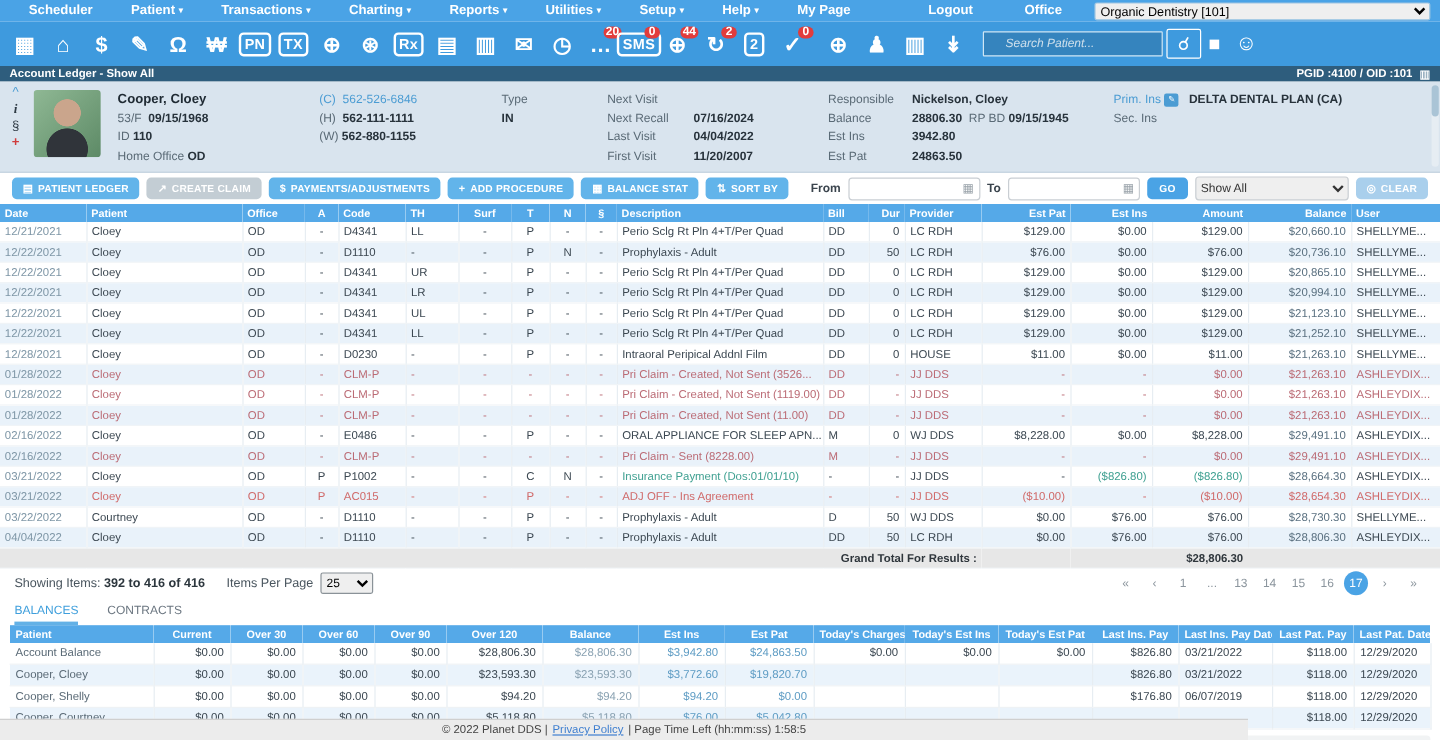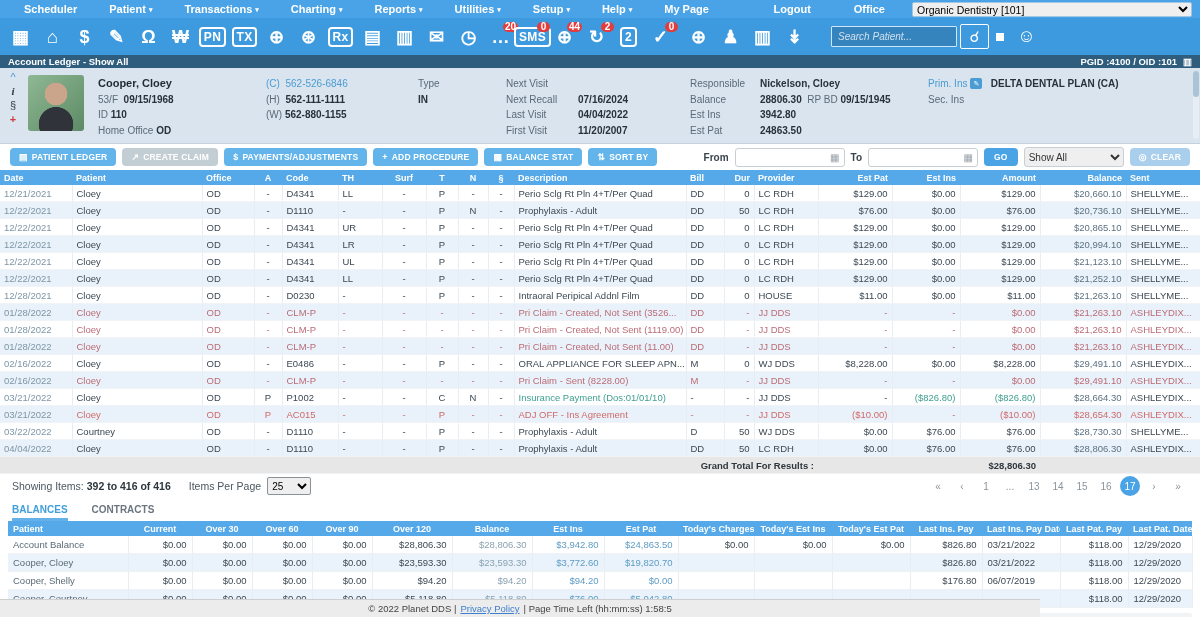--- a/index.html
+++ b/index.html
@@ -14,22 +14,22 @@
   .office-select{width:280px;height:15px;font-size:10.5px;border:1px solid #9fc6e2;border-radius:2px;
                  font-family:"Liberation Sans",sans-serif}
   
   .toolbar{height:37px;background:#3e9ade;display:flex;align-items:center;padding:0 5px;gap:1px}
   .tb-icon{position:relative;width:31px;height:29px;display:flex;align-items:center;justify-content:center;
            color:#fff;cursor:pointer}
   .glyph{font-size:18px;font-weight:bold;line-height:1}
   .glyph.boxed{font-size:12px;border:2px solid #fff;border-radius:4px;padding:2px 3px;letter-spacing:.3px}
   .badge{position:absolute;top:0;right:-2px;background:#e23c3c;color:#fff;border-radius:7px;
          font-size:10px;font-weight:bold;min-width:9px;height:10px;line-height:10px;padding:0 2px;text-align:center}
-  .tb-search{width:112px;height:19px;margin-left:20px;background:rgba(0,0,0,.14);border:1px solid #cfe6f5;
-             color:#d9e8f2;font-style:italic;font-size:10px;padding:0 6px;border-radius:1px}
+  .tb-search{width:112px;height:19px;margin-left:8px;background:rgba(0,0,0,.14);border:1px solid #cfe6f5;
+             color:#d9e8f2;font-style:italic;font-size:10px;padding:0 18px;border-radius:1px}
   .tb-search::placeholder{color:#cfe0ec}
   .tb-sbtn{width:27px;height:23px;border:1px solid #fff;border-radius:2px;display:flex;align-items:center;
            justify-content:center;color:#fff;font-size:15px;margin-left:2px;cursor:pointer}
   .mini-square{width:8px;height:8px;background:#fff;margin:0 6px;cursor:pointer}
   
   .darkbar{height:13px;background:#2e5d7d;color:#fff;font-size:9.5px;font-weight:bold;display:flex;
            align-items:center;padding:0 8px}
   .darkbar .right{margin-left:auto;display:flex;align-items:center;gap:6px}
   
   .ppanel{height:75px;background:#d9e4ee;display:flex;border-bottom:1px solid #c3d2de;position:relative}
@@ -61,21 +61,21 @@
        display:flex;align-items:center;gap:4px;letter-spacing:.2px;cursor:pointer;white-space:nowrap;border:none;
        font-family:"Liberation Sans",sans-serif}
   .btn .bi{font-size:9px}
   .btn.disabled{background:#c3cdd4}
   .btn.pale{background:#a9cfec}
   .filters{margin-left:auto;display:flex;align-items:center;gap:6px}
   .flabel{font-weight:bold;color:#3a444d}
   .dinput{width:100px;height:17px;border:1px solid #c9ced3;border-radius:3px;position:relative;background:#fff;
           display:flex;align-items:center;justify-content:flex-end;padding:0 4px;color:#9aa3aa;font-size:10px}
   .go{background:#4aa3e5;padding:4px 10px}
-  .showall{width:100px;height:20px;font-size:10px;border:1px solid #c9ced3;border-radius:3px;
+  .showall{width:128px;height:20px;font-size:10px;border:1px solid #c9ced3;border-radius:3px;
            font-family:"Liberation Sans",sans-serif;color:#333}
   
   table{border-collapse:collapse;table-layout:fixed}
   .ledger{width:1200px;font-size:9.5px}
   .ledger th{background:#55a9e8;color:#fff;font-size:9px;text-align:left;padding:2px 4px;height:11px;
              white-space:nowrap;overflow:hidden}
   .ledger td{padding:1.5px 4px;height:13px;line-height:13px;white-space:nowrap;overflow:hidden;
              border-right:1px solid #e7edf2;border-bottom:1px solid #f0f4f7;color:#3c4852}
   tr.alt td{background:#e9f2fa}
   td.ar,th.ar{text-align:right}td.ac,th.ac{text-align:center}
@@ -92,21 +92,21 @@
   col.c15{width:68px}col.c16{width:80px}col.c17{width:86px}col.c18{width:74px}
   
   .showbar{height:24px;display:flex;align-items:center;padding:0 12px;font-size:10.5px;color:#4a565f;background:#fff}
   .showbar b{color:#2c363d}
   .pp-select{width:44px;height:18px;font-size:10px;border:1px solid #8a9298;border-radius:2px;margin-left:6px;
              font-family:"Liberation Sans",sans-serif}
   .pager{margin-left:auto;display:flex;align-items:center;gap:4px;color:#8b959d;font-size:10px}
   .pg{min-width:20px;height:20px;display:flex;align-items:center;justify-content:center;cursor:pointer}
   .pg-active{background:#4aa3e5;color:#fff;border-radius:50%}
   
-  .tabs{height:23px;display:flex;align-items:flex-end;padding:0 12px;gap:24px;font-size:10px;font-weight:bold;background:#fff}
+  .tabs{height:23px;display:flex;align-items:flex-end;padding:0 12px;gap:24px;font-size:10px;font-weight:normal;background:#fff}
   .tab{color:#6b7680;padding-bottom:6px;cursor:pointer}
   .tab.active{color:#3f9fdc;border-bottom:3px solid #63b1e6;padding-bottom:3px}
   
   .bwrap{padding:0 8px;background:#fff}
   .btable{width:1184px;font-size:9.5px}
   .btable th{background:#55a9e8;color:#fff;font-size:9px;text-align:center;padding:2px 5px;height:11px;white-space:nowrap;overflow:hidden}
   .btable th.al,.btable td.al{text-align:left}
   .btable td{padding:1.5px 5px;height:14px;line-height:14px;text-align:right;white-space:nowrap;overflow:hidden;
              border-right:1px solid #e7edf2;border-bottom:1px solid #eef2f5;color:#3c4852}
   .btable tr.alt td{background:#eaf3fb}
@@ -391,21 +391,21 @@
         <th class="ac c8">N</th>
         <th class="ac c9">§</th>
         <th class=" c10">Description</th>
         <th class=" c11">Bill</th>
         <th class="ar c12">Dur</th>
         <th class=" c13">Provider</th>
         <th class="ar c14">Est Pat</th>
         <th class="ar c15">Est Ins</th>
         <th class="ar c16">Amount</th>
         <th class="ar c17">Balance</th>
-        <th class=" c18">Sent</th>
+        <th class=" c18">User</th>
       </tr>
     </thead>
   <tbody>
       <tr>
         <td class=" c0 date">12/21/2021</td>
         <td class=" c1">Cloey</td>
         <td class=" c2">OD</td>
         <td class="ac c3">-</td>
         <td class=" c4">D4341</td>
         <td class=" c5">LL</td>

